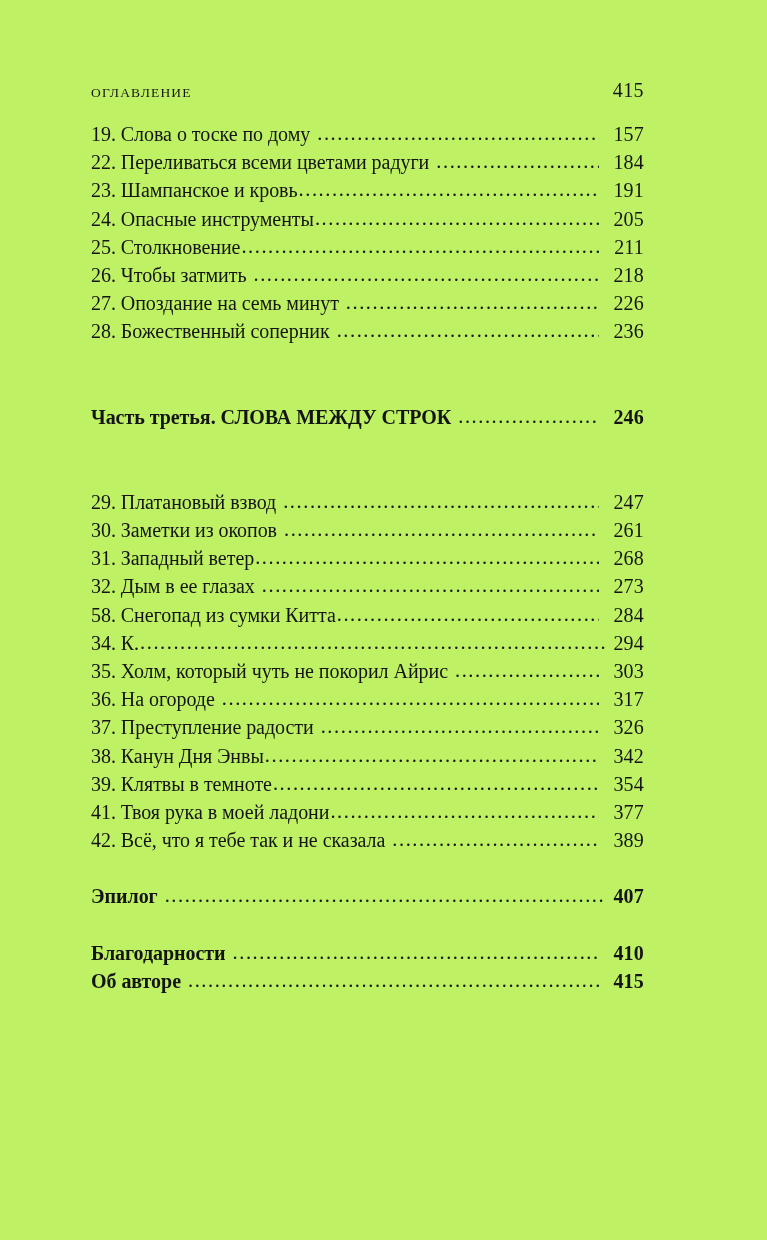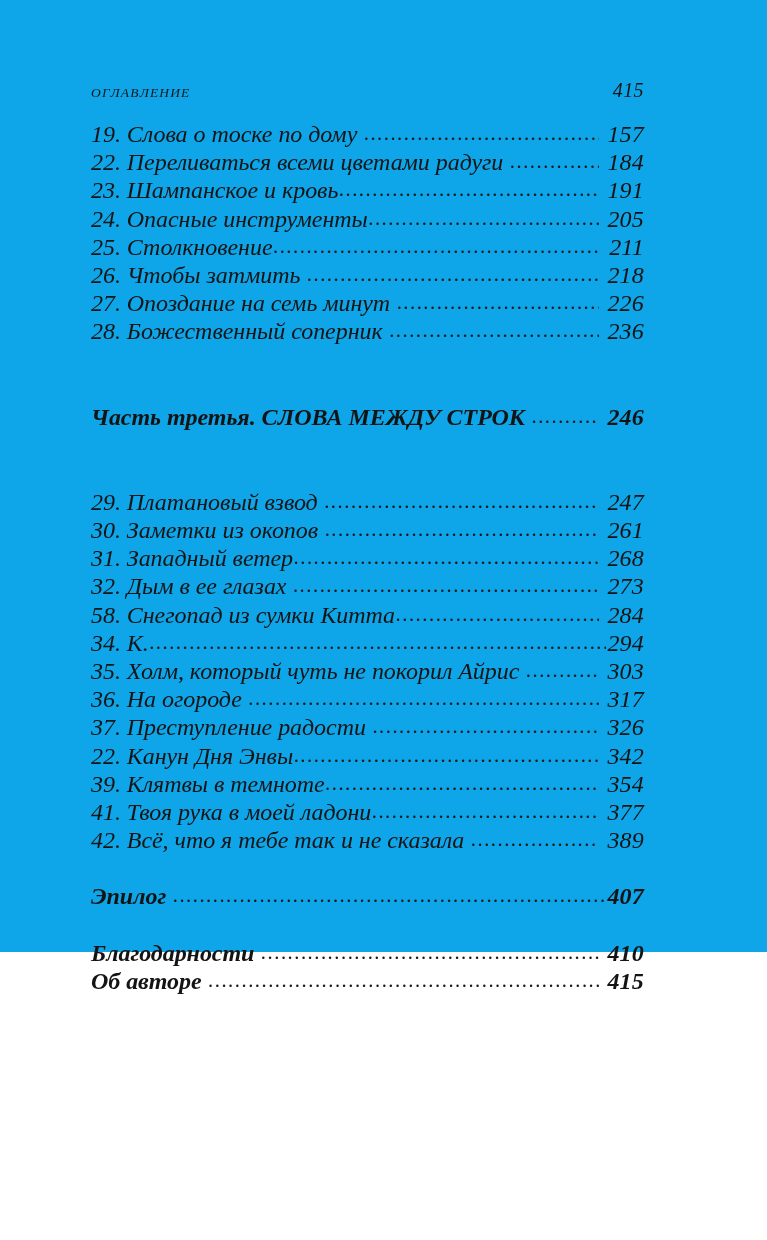--- a/index.html
+++ b/index.html
@@ -14,23 +14,22 @@
     font-family: "Liberation Serif", "DejaVu Serif", serif;
     color: #141414;
     overflow: hidden;
   }
 
   .page {
     position: absolute;
     left: 0;
     top: 0;
     width: 767px;
-    height: 952px;
-    background: #0ea5e9;
-    font-style: italic;
+    height: 1240px;
+    background: #bef264;
   }
 
   .content {
     position: absolute;
     left: 91px;
     top: 0;
     width: 553px;
   }
 
   
@@ -61,21 +60,21 @@
     position: absolute;
     left: 0;
     top: 120px;
     width: 553px;
   }
 
   .entry {
     display: flex;
     align-items: flex-end;
     width: 553px;
-    font-size: 24px;
+    font-size: 20px;
     line-height: 28.2px;
     white-space: nowrap;
   }
 
   .entry .label {
     flex: 0 0 auto;
     letter-spacing: -0.05px;
   }
 
   .entry .leader {
@@ -223,21 +222,21 @@
         <span class="label">36. На огороде</span>
         <span class="leader"></span>
         <span class="folio">317</span>
       </div>
       <div class="entry gap-wide">
         <span class="label">37. Преступление радости</span>
         <span class="leader"></span>
         <span class="folio">326</span>
       </div>
       <div class="entry gap-narrow">
-        <span class="label">22. Канун Дня Энвы</span>
+        <span class="label">38. Канун Дня Энвы</span>
         <span class="leader"></span>
         <span class="folio">342</span>
       </div>
       <div class="entry gap-narrow">
         <span class="label">39. Клятвы в темноте</span>
         <span class="leader"></span>
         <span class="folio">354</span>
       </div>
       <div class="entry gap-narrow">
         <span class="label">41. Твоя рука в моей ладони</span>

